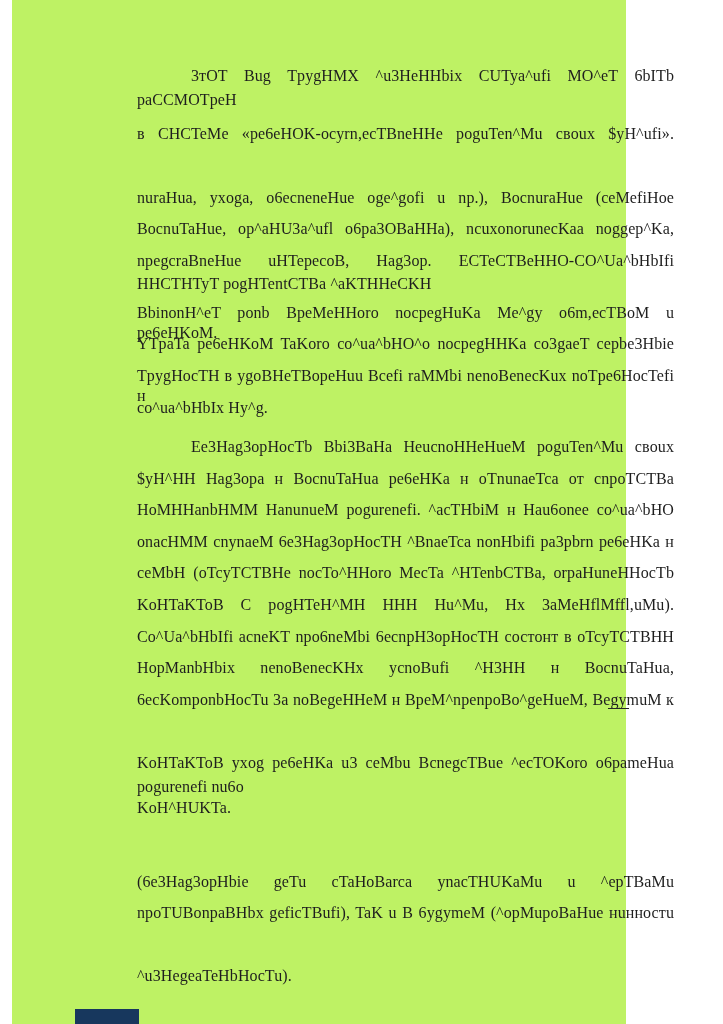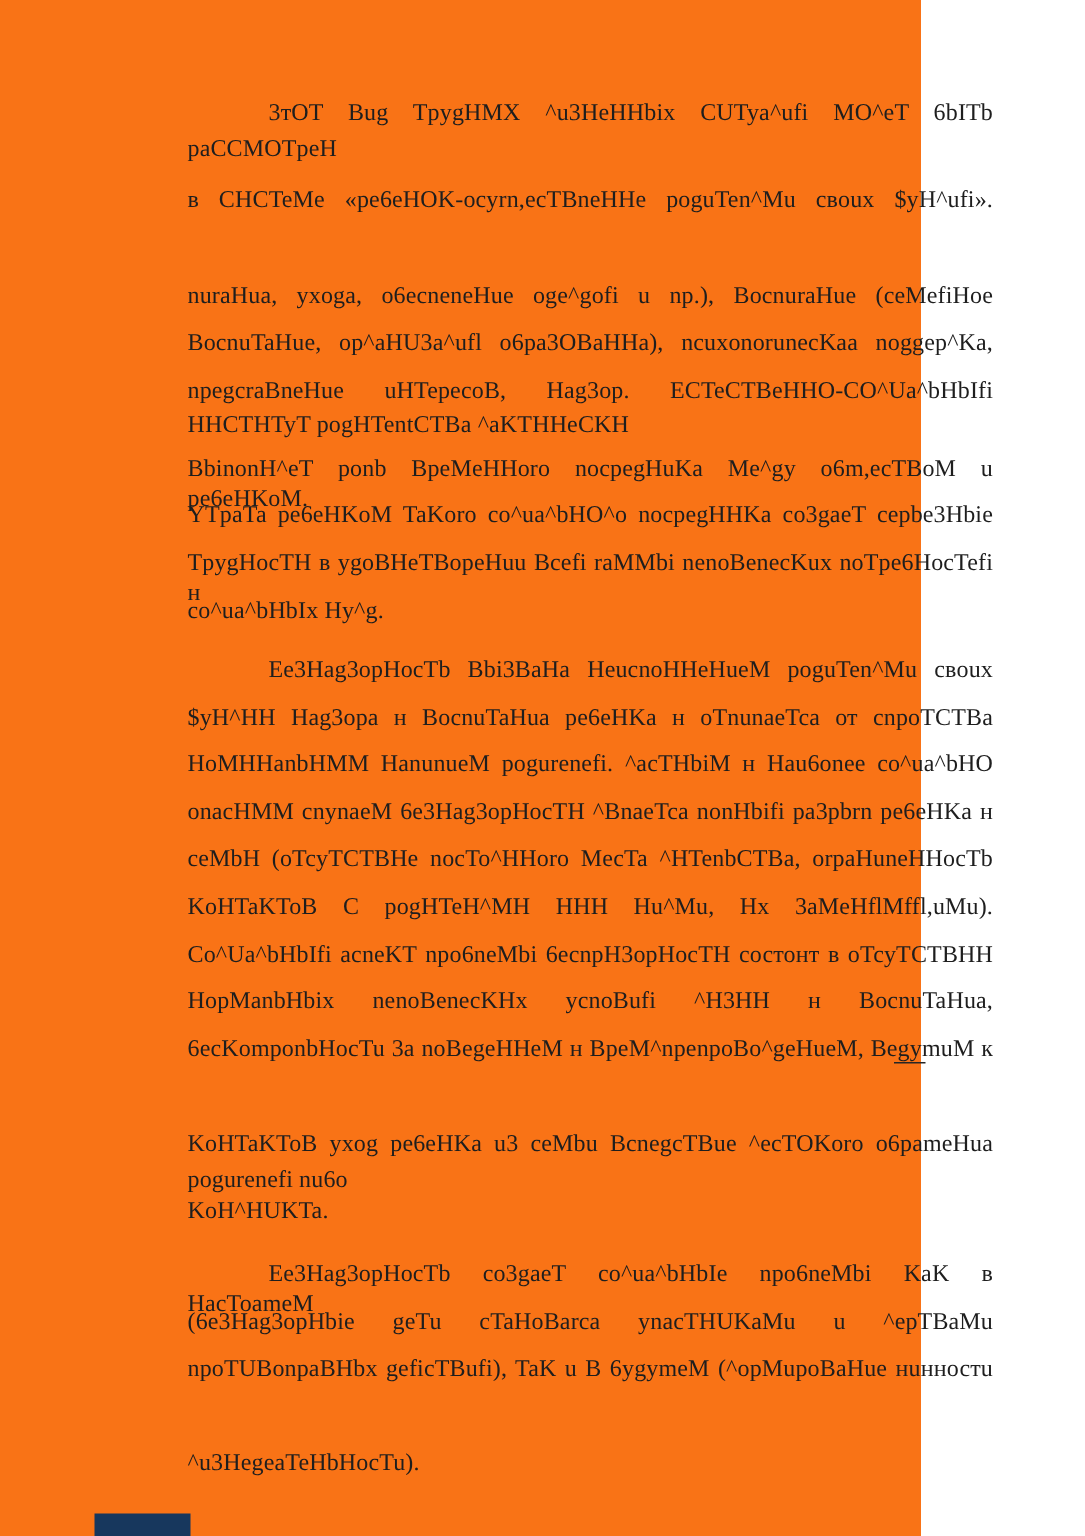--- a/index.html
+++ b/index.html
@@ -4,21 +4,21 @@
 <style>
   html,body{margin:0;padding:0;}
   body{
     width:723px;height:1024px;
     background:#ffffff;
     position:relative;
     overflow:hidden;
     font-family:"Liberation Serif","DejaVu Serif",serif;
   }
   .page{
-    position:absolute;left:0;top:0;width:614px;height:1024px;background:#f97316;
+    position:absolute;left:12px;top:0;width:614px;height:1024px;background:#bef264;
   }
   .ln{
     position:absolute;
     left:125px;
     width:537px;
     font-size:16px;
     line-height:20px;
     color:#1e1e1e;
     letter-spacing:0.1px;
     white-space:normal;
@@ -61,21 +61,20 @@
   <div class="ln j" style="top:532px">onacHMM cnynaeM 6e3Hag3opHocTH ^BnaeTca nonHbifi pa3pbrn pe6eHKa н</div>
   <div class="ln j" style="top:563px">ceMbH (oTcyTCTBHe nocTo^HHoro MecTa ^HTenbCTBa, orpaHuneHHocTb</div>
   <div class="ln j" style="top:595px">KoHTaKToB C pogHTeH^MH HHH Hu^Mu, Hx 3aMeHflMffl,uMu).</div>
   <div class="ln j" style="top:627px">Co^Ua^bHbIfi acneKT npo6neMbi 6ecnpH3opHocTH состонт в oTcyTCTBHH</div>
   <div class="ln j" style="top:658px">HopManbHbix nenoBenecKHx ycnoBufi ^H3HH н BocnuTaHua,</div>
   <div class="ln j" style="top:690px">6ecKomponbHocTu 3a noBegeHHeM н BpeM^npenpoBo^geHueM, BegymuM к</div>
   <div class="ln j" style="top:753px">KoHTaKToB yxog pe6eHKa u3 ceMbu BcnegcTBue ^ecTOKoro o6pameHua</div>
   <div class="ln l" style="top:777px">pogurenefi nu6o</div>
   <div class="ln l" style="top:798px">KoH^HUKTa.</div>
 
-  <div class="ln j ind" style="top:840px">Ee3Hag3opHocTb co3gaeT co^ua^bHbIe npo6neMbi KaK в HacToameM</div>
   <div class="ln j" style="top:872px">(6e3Hag3opHbie geTu cTaHoBarca ynacTHUKaMu u ^epTBaMu</div>
   <div class="ln j" style="top:903px">npoTUBonpaBHbx geficTBufi), TaK u B 6ygymeM (^opMupoBaHue нuнностu</div>
   <div class="ln l" style="top:966px">^u3HegeaTeHbHocTu).</div>
 
   <div class="underline-mark"></div>
   <div class="redaction-bar"></div>
 
 </div>
 
 </body></html>

